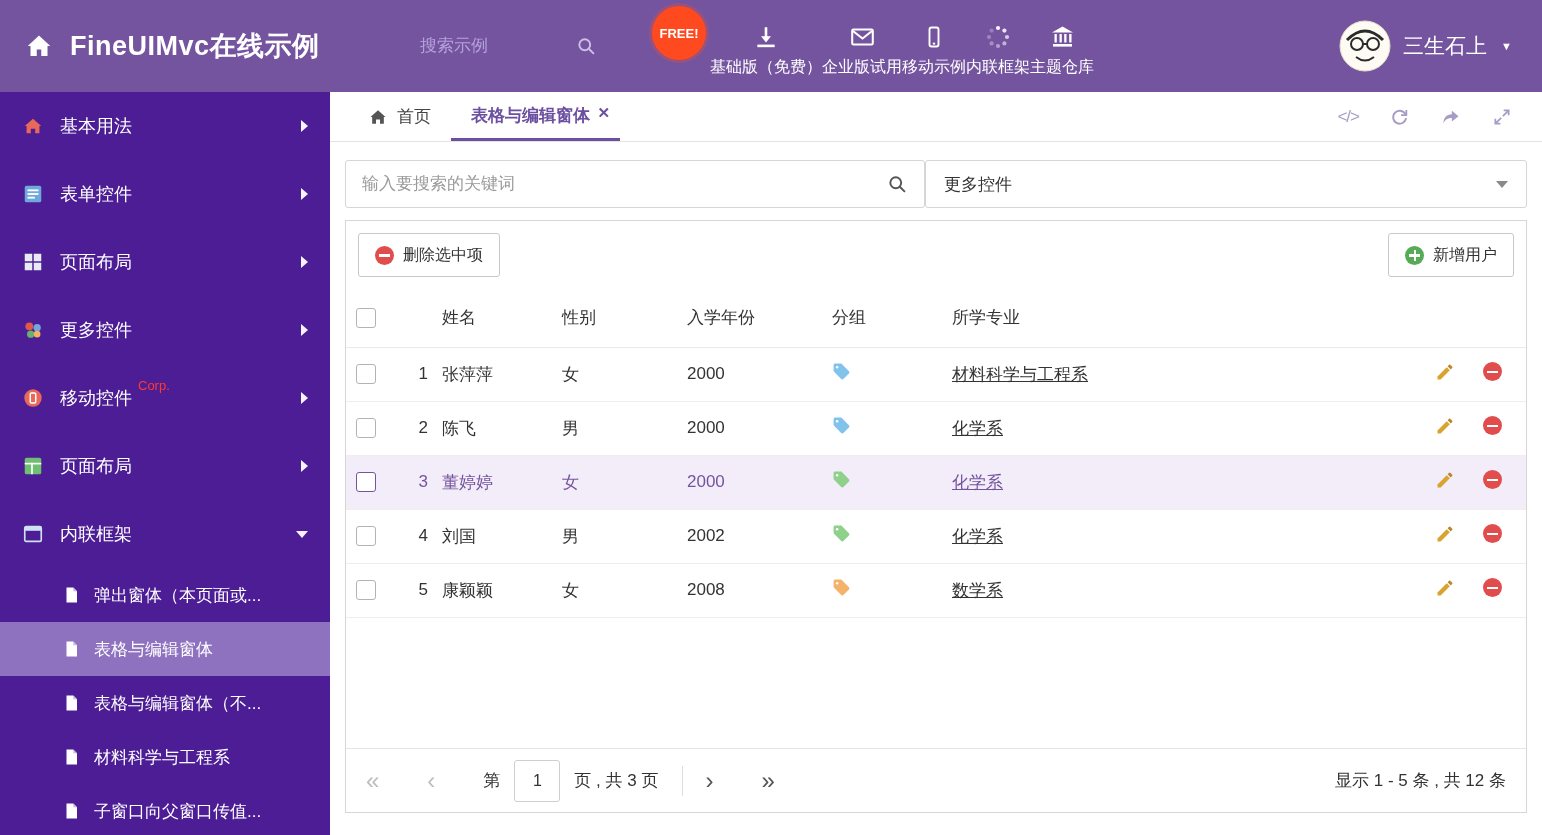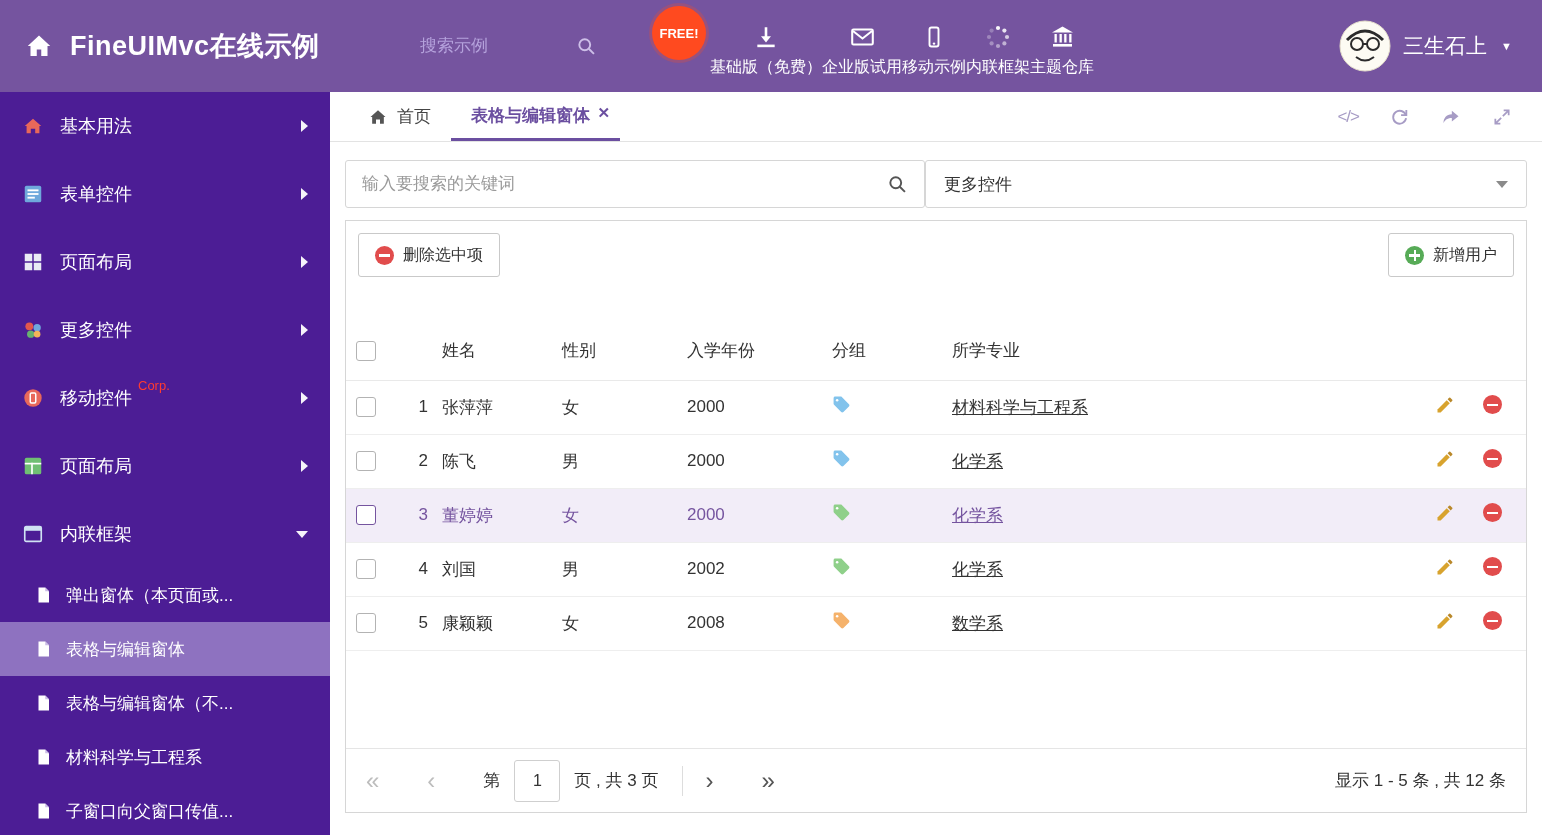--- a/index.html
+++ b/index.html
@@ -32,21 +32,21 @@
   
   .sidebar { width:330px; flex:0 0 330px; background:#4c1d95; color:#fff; overflow:hidden; }
   .side-item { height:68px; display:flex; align-items:center; padding:0 22px; font-size:18px;
     cursor:pointer; }
   .side-item .s-icon { width:22px; height:22px; margin-right:16px; flex:0 0 auto; }
   .tri-right { margin-left:auto; width:0; height:0; border-left:7px solid #fff;
     border-top:6px solid transparent; border-bottom:6px solid transparent; opacity:.95; }
   .tri-down { margin-left:auto; width:0; height:0; border-top:7px solid #fff;
     border-left:6px solid transparent; border-right:6px solid transparent; opacity:.95; }
   .corp-badge { color:#ff3b30; font-size:13px; margin-left:6px; align-self:flex-start; margin-top:14px; }
-  .side-sub { height:54px; display:flex; align-items:center; padding:0 22px 0 34px; font-size:17px; cursor:pointer; }
+  .side-sub { height:54px; display:flex; align-items:center; padding:0 22px 0 62px; font-size:17px; cursor:pointer; }
   .side-sub .s-icon { width:18px; height:18px; margin-right:14px; }
   .side-sub.active { background:#8e72c0; }
 
   
   .main { flex:1; display:flex; flex-direction:column; background:#fff; min-width:0; }
 
   .tabbar { height:50px; border-bottom:1px solid #e3e3e3; display:flex; align-items:stretch;
     padding-left:18px; }
   .tab { display:flex; align-items:center; gap:9px; padding:0 20px; font-size:17px; color:#444; cursor:pointer; }
   .tab.active { color:#6b4fa0; font-weight:bold; border-bottom:3px solid #6b4fa0; position:relative; padding-right:30px; }
@@ -60,21 +60,21 @@
   .filter-row { display:flex; margin-bottom:12px; }
   .search-box { width:580px; height:48px; border:1px solid #d6d6d6; border-radius:3px;
     display:flex; align-items:center; padding:0 16px; }
   .search-box input { flex:1; border:none; outline:none; font-size:17px; color:#333; font-family:inherit; }
   .search-box input::placeholder { color:#9a9a9a; }
   .dropdown { flex:1; height:48px; border:1px solid #d6d6d6; border-radius:3px;
     display:flex; align-items:center; padding:0 18px; font-size:17px; color:#333; cursor:pointer; }
   .dd-caret { margin-left:auto; width:0; height:0; border-top:7px solid #8a8a8a;
     border-left:6px solid transparent; border-right:6px solid transparent; }
 
-  .grid-panel { flex:1; border:1px solid #d6d6d6; display:flex; flex-direction:column; min-height:0;gap:33px; }
+  .grid-panel { flex:1; border:1px solid #d6d6d6; display:flex; flex-direction:column; min-height:0; }
   .grid-toolbar { display:flex; align-items:center; padding:12px 12px; }
   .btn { height:44px; border:1px solid #c9c9c9; border-radius:3px; background:#fff;
     display:inline-flex; align-items:center; gap:9px; padding:0 16px; font-size:16px; color:#333;
     cursor:pointer; font-family:inherit; }
   .btn-right { margin-left:auto; }
   .circle-ic { width:19px; height:19px; border-radius:50%; position:relative; flex:0 0 auto; }
   .circle-minus { background:#e14c4c; }
   .circle-minus::after { content:""; position:absolute; left:4px; top:8.5px; width:11px; height:2.5px; background:#fff; }
   .circle-plus { background:#57ab57; }
   .circle-plus::before { content:""; position:absolute; left:4px; top:8.5px; width:11px; height:2.5px; background:#fff; }

